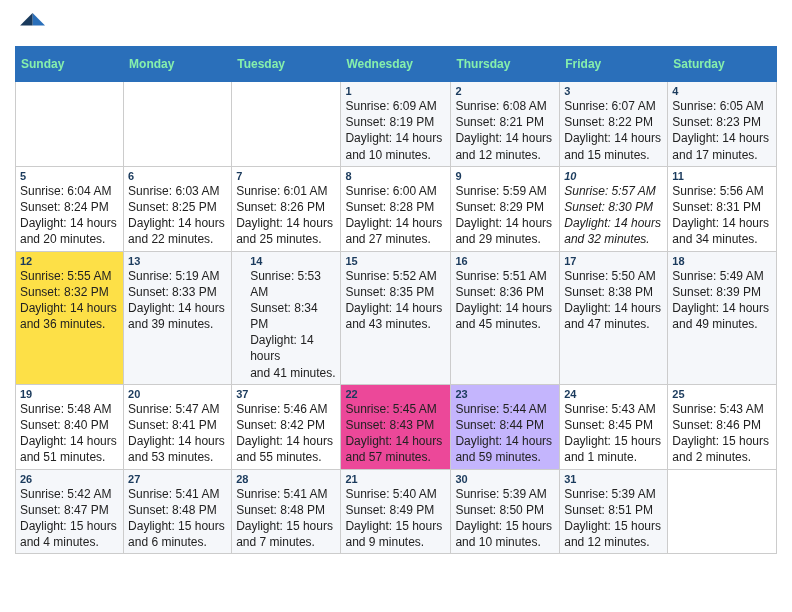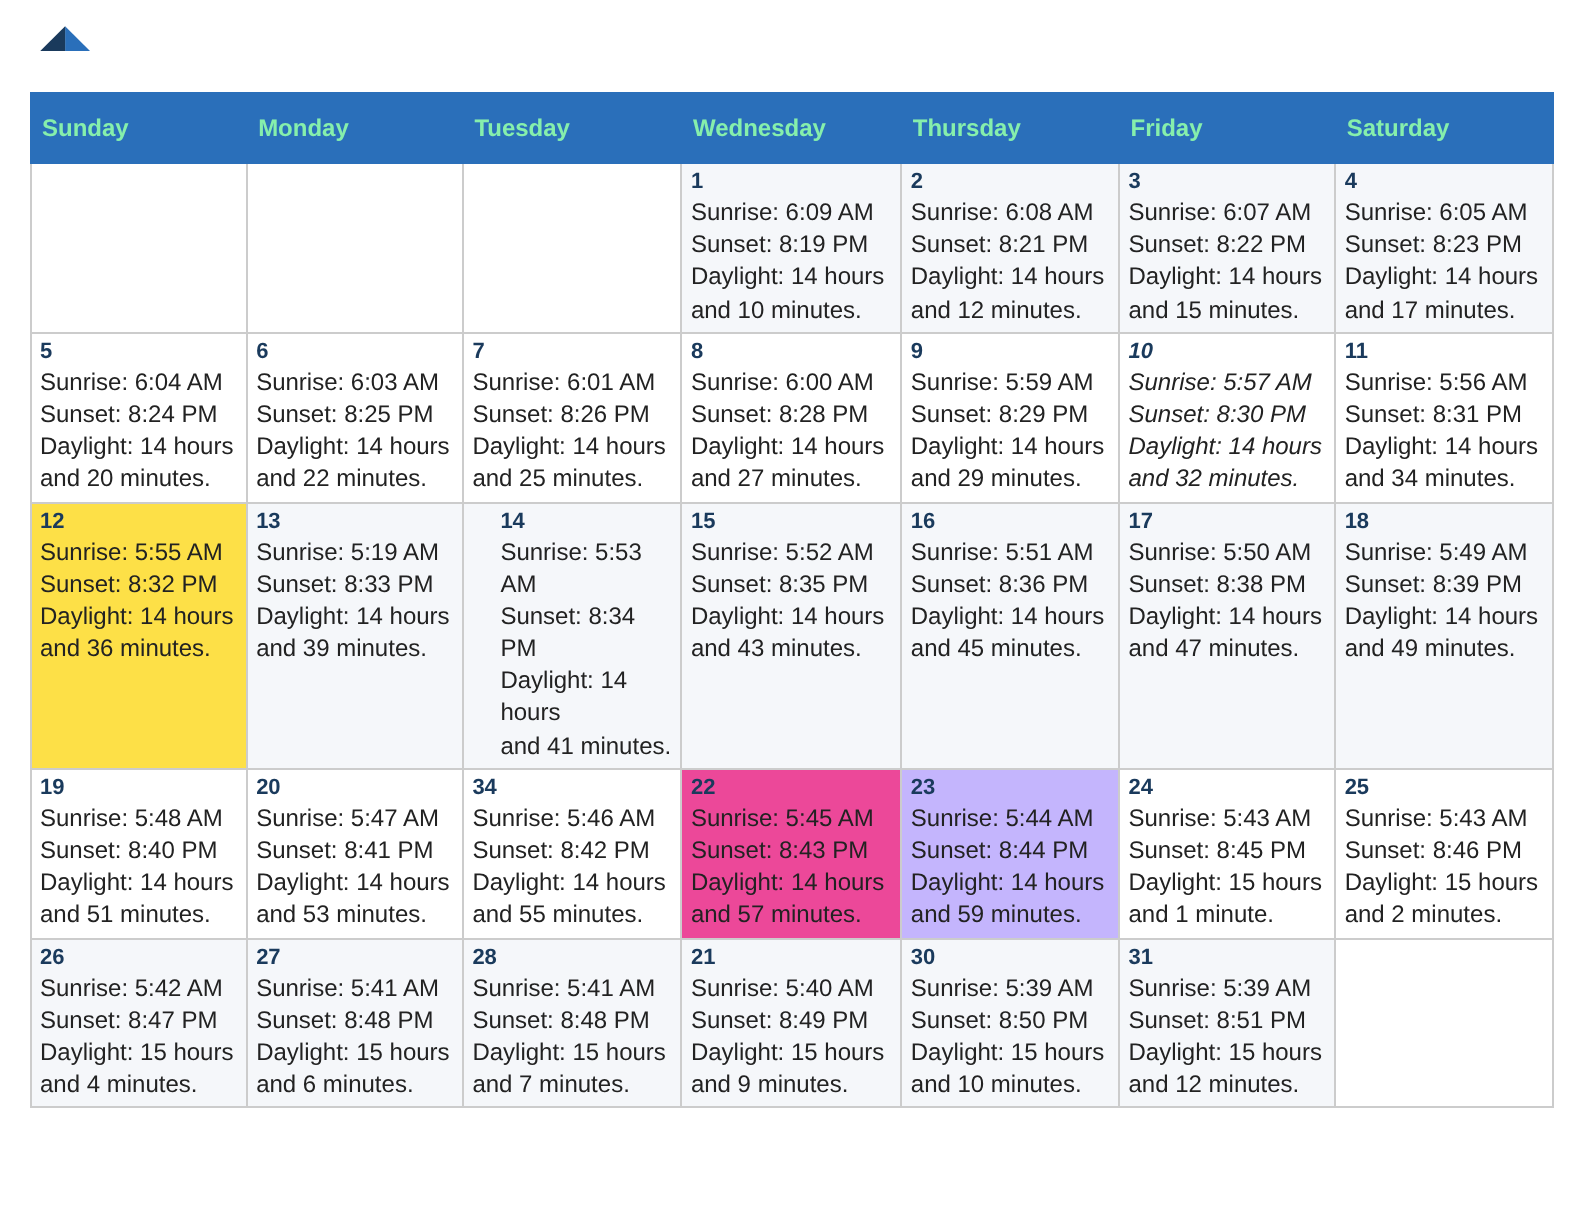--- a/index.html
+++ b/index.html
@@ -283,21 +283,21 @@
 and 51 minutes.</div>
           </td>
           <td style="background: rgb(255, 255, 255);">
             <span class="day-num">20</span>
             <div class="day-info" style="white-space: pre-line;">Sunrise: 5:47 AM
 Sunset: 8:41 PM
 Daylight: 14 hours
 and 53 minutes.</div>
           </td>
           <td style="background: rgb(255, 255, 255);">
-            <span class="day-num">34</span>
+            <span class="day-num">37</span>
             <div class="day-info" style="white-space: pre-line;">Sunrise: 5:46 AM
 Sunset: 8:42 PM
 Daylight: 14 hours
 and 55 minutes.</div>
           </td>
           <td style="background: #ec4899;">
             <span class="day-num">22</span>
             <div class="day-info" style="white-space: pre-line;">Sunrise: 5:45 AM
 Sunset: 8:43 PM
 Daylight: 14 hours

